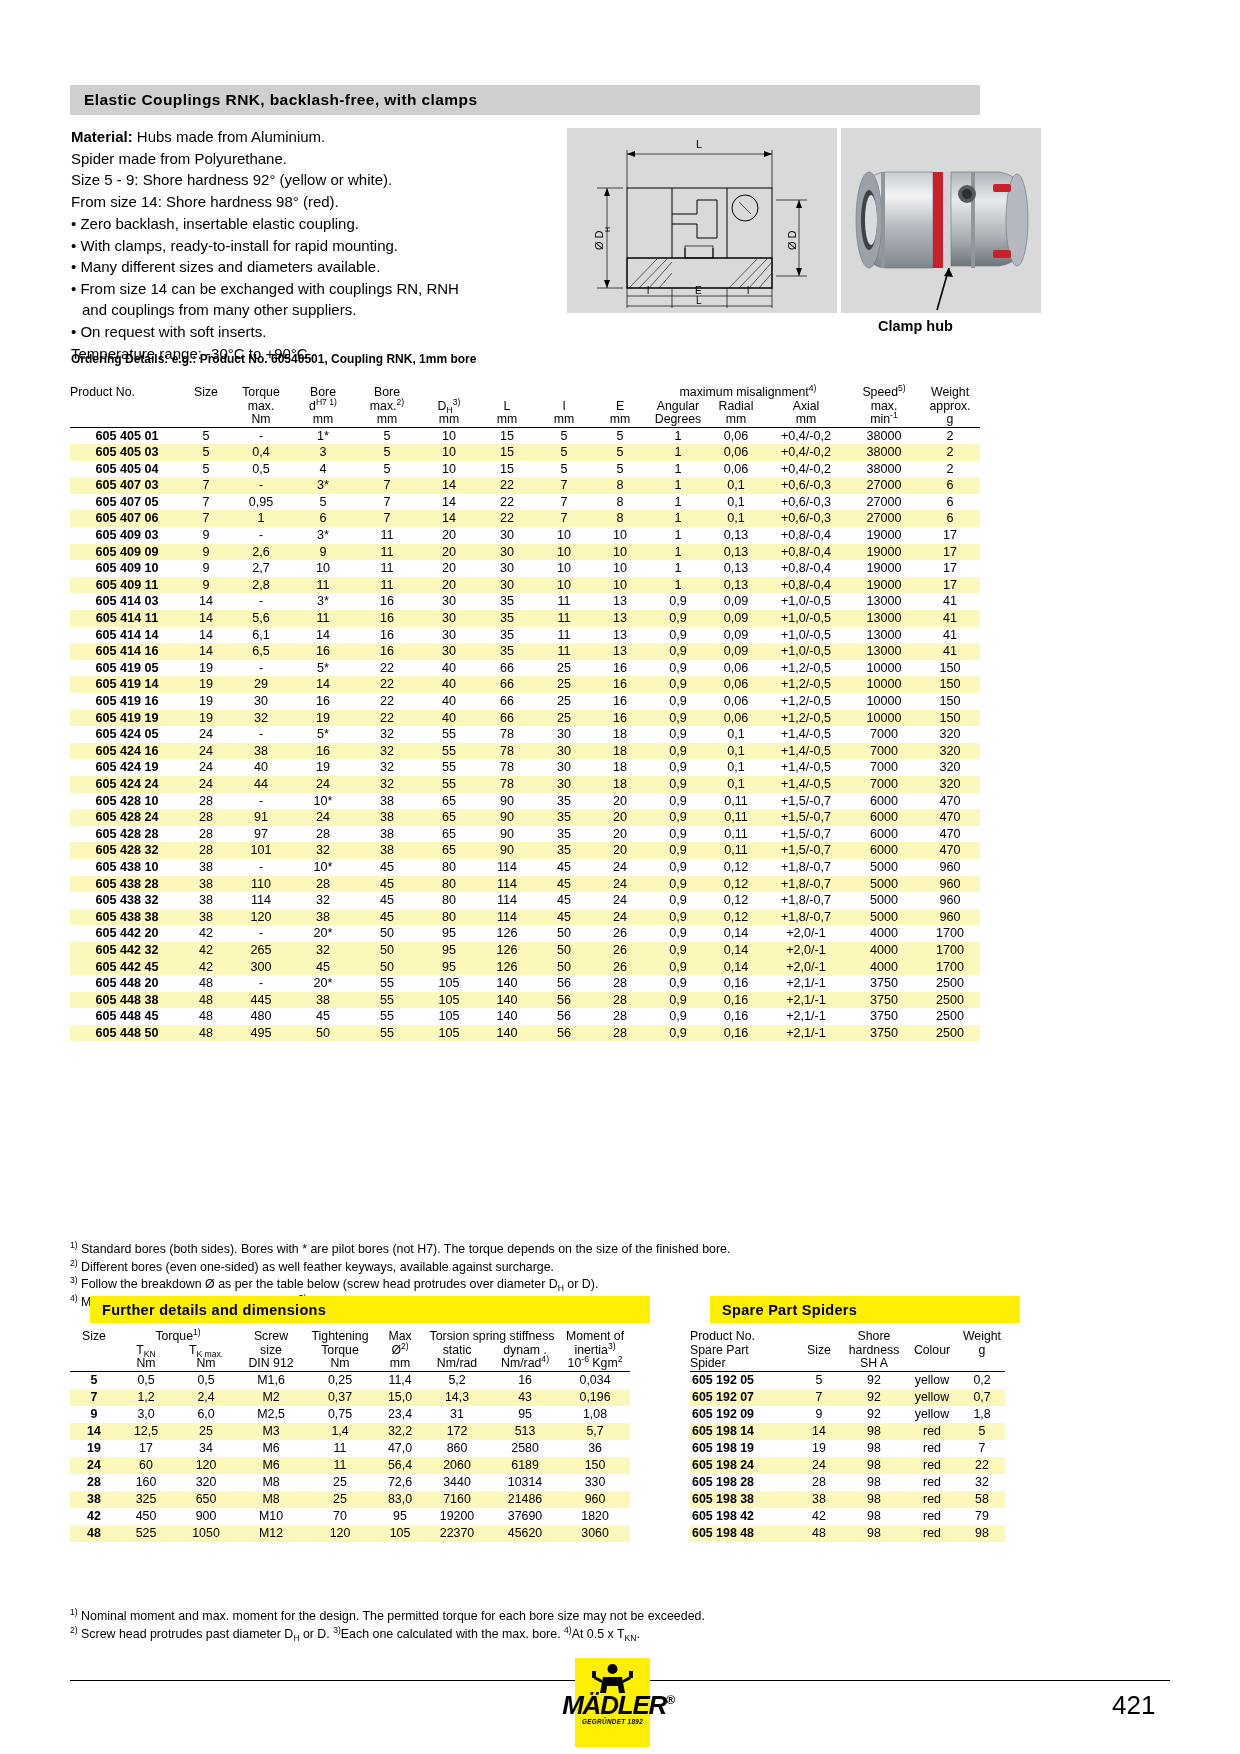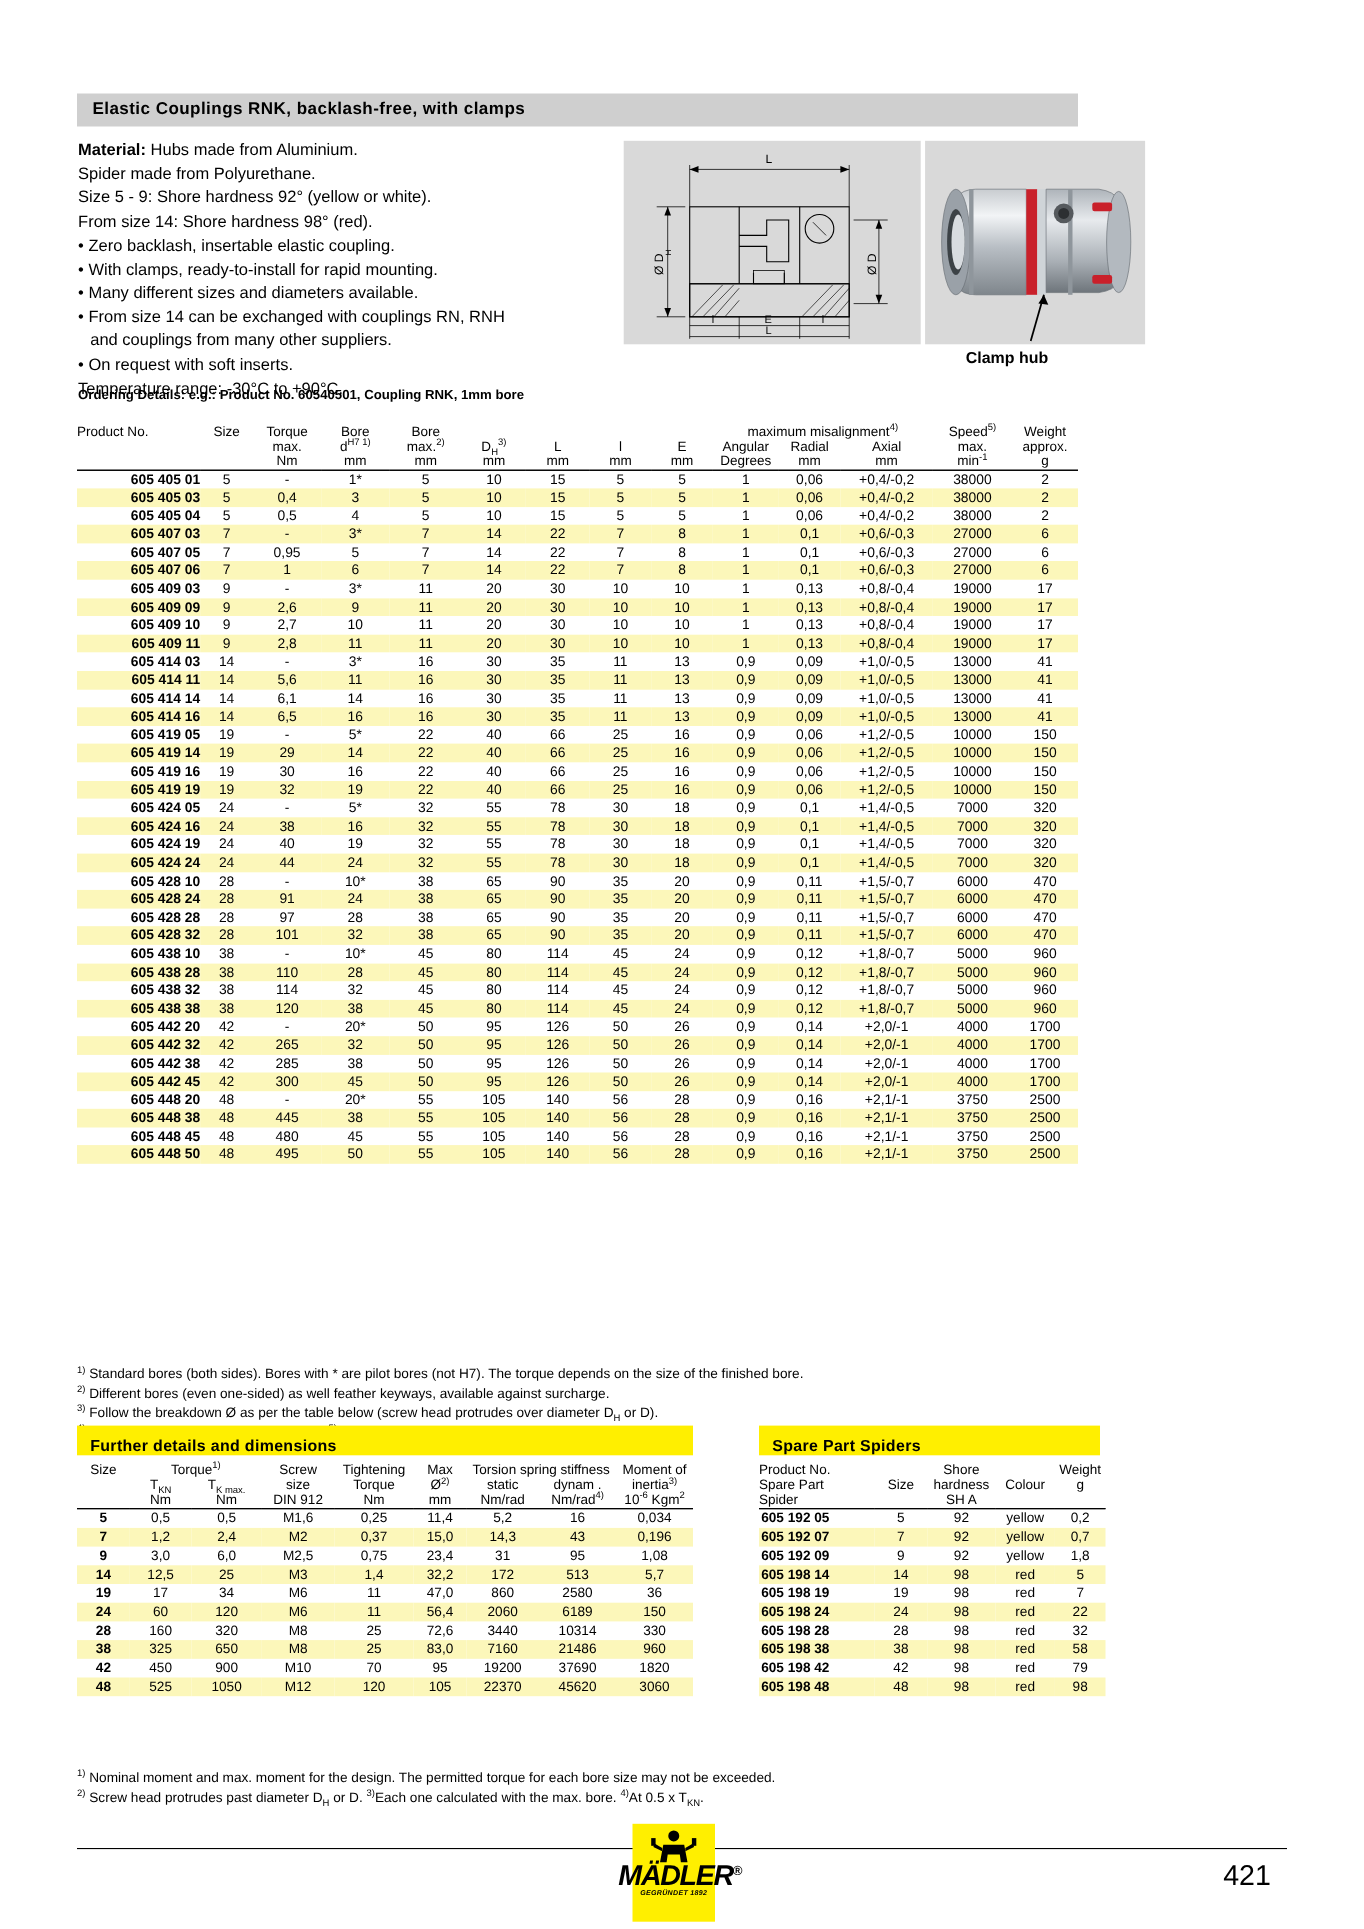--- a/index.html
+++ b/index.html
@@ -39,32 +39,32 @@
   .clamp-label{ position:absolute; left:878px; top:318px; font-size:14.5px; font-weight:bold; }
 
   
   .maintable{ position:absolute; left:70px; top:386px; width:910px; font-size:12.3px; }
   table.mt{ border-collapse:collapse; width:910px; table-layout:fixed; }
   table.mt th, table.mt td{ padding:0; margin:0; font-weight:normal; }
   .hdr-row td{ vertical-align:bottom; font-size:12.3px; line-height:13.5px; text-align:center; }
   .hdr-row td.left{ text-align:left; }
   .hdr-span{ text-align:center; font-size:12.3px; }
   .mt tbody tr td{ text-align:center; height:16.6px; line-height:16.6px; font-size:12.6px; }
-  .mt tbody tr td.pn{ text-align:right; font-weight:bold; padding-left:2px; }
+  .mt tbody tr td.pn{ text-align:center; font-weight:bold; padding-left:2px; }
   .mt tbody tr.alt td{ background:#fcf7ba; }
   .rule-top{ border-bottom:1.4px solid #000; }
   sup{ font-size:8.6px; vertical-align:super; line-height:0; }
   sub{ font-size:8.6px; vertical-align:sub; line-height:0; }
 
   
   .footnotes{ position:absolute; left:70px; top:1205px; width:920px; font-size:12.4px; line-height:17.5px;margin-top:36px; }
   .footnotes div{ white-space:nowrap; }
 
   
-  .sec-head{ position:absolute; height:27px; background:#ffef00; display:flex; align-items:flex-end; }
+  .sec-head{ position:absolute; height:27px; background:#ffef00; display:flex; align-items:center;margin-left:20px; }
   .sec-head span{ font-size:14.5px; font-weight:bold; padding-left:12px; letter-spacing:.3px;}
   #fd-head{ left:70px; top:1296px; width:560px; }
   #sp-head{ left:690px; top:1296px; width:310px; }
 
   
   .fdtable{ position:absolute; left:70px; top:1330px; width:560px; font-size:12.3px; }
   table.fd{ border-collapse:collapse; width:560px; table-layout:fixed; }
   table.fd td{ padding:0; text-align:center; font-size:12.4px; height:17px; line-height:17px;}
   .fd .h td{ vertical-align:bottom; line-height:13.6px; height:auto; font-size:12.3px;}
   .fd tbody tr td.sz{ font-weight:bold; }
@@ -808,36 +808,20 @@
             <td>95</td>
             <td>126</td>
             <td>50</td>
             <td>26</td>
             <td>0,9</td>
             <td>0,14</td>
             <td>+2,0/-1</td>
             <td>4000</td>
             <td>1700</td>
           </tr>
-          <tr>
-            <td class="pn">605 442 38</td>
-            <td>42</td>
-            <td>285</td>
-            <td>38</td>
-            <td>50</td>
-            <td>95</td>
-            <td>126</td>
-            <td>50</td>
-            <td>26</td>
-            <td>0,9</td>
-            <td>0,14</td>
-            <td>+2,0/-1</td>
-            <td>4000</td>
-            <td>1700</td>
-          </tr>
           <tr class="alt">
             <td class="pn">605 442 45</td>
             <td>42</td>
             <td>300</td>
             <td>45</td>
             <td>50</td>
             <td>95</td>
             <td>126</td>
             <td>50</td>
             <td>26</td>

